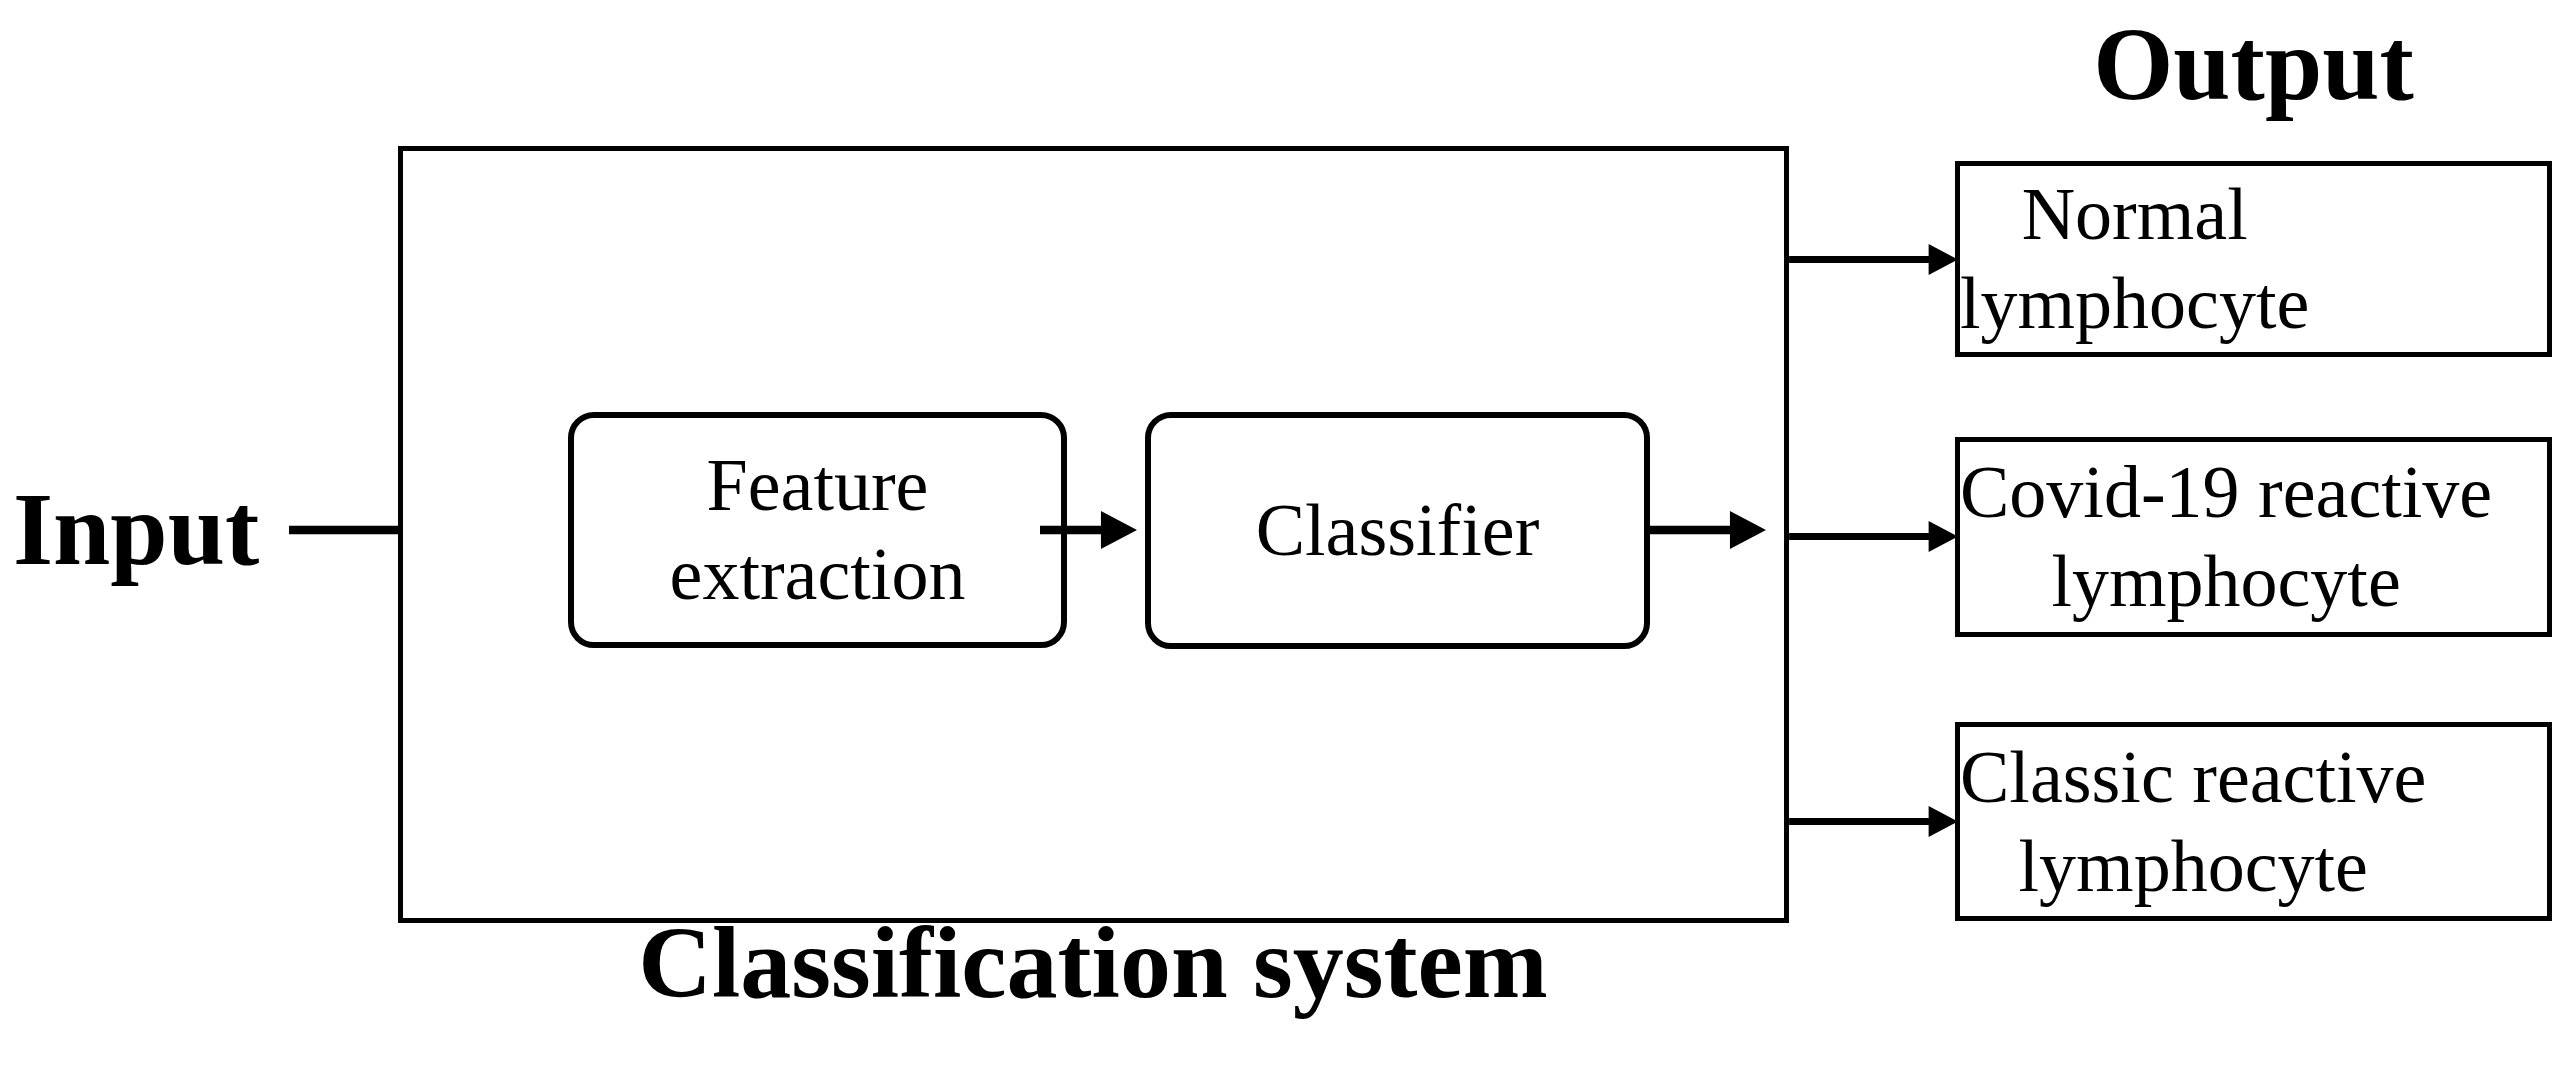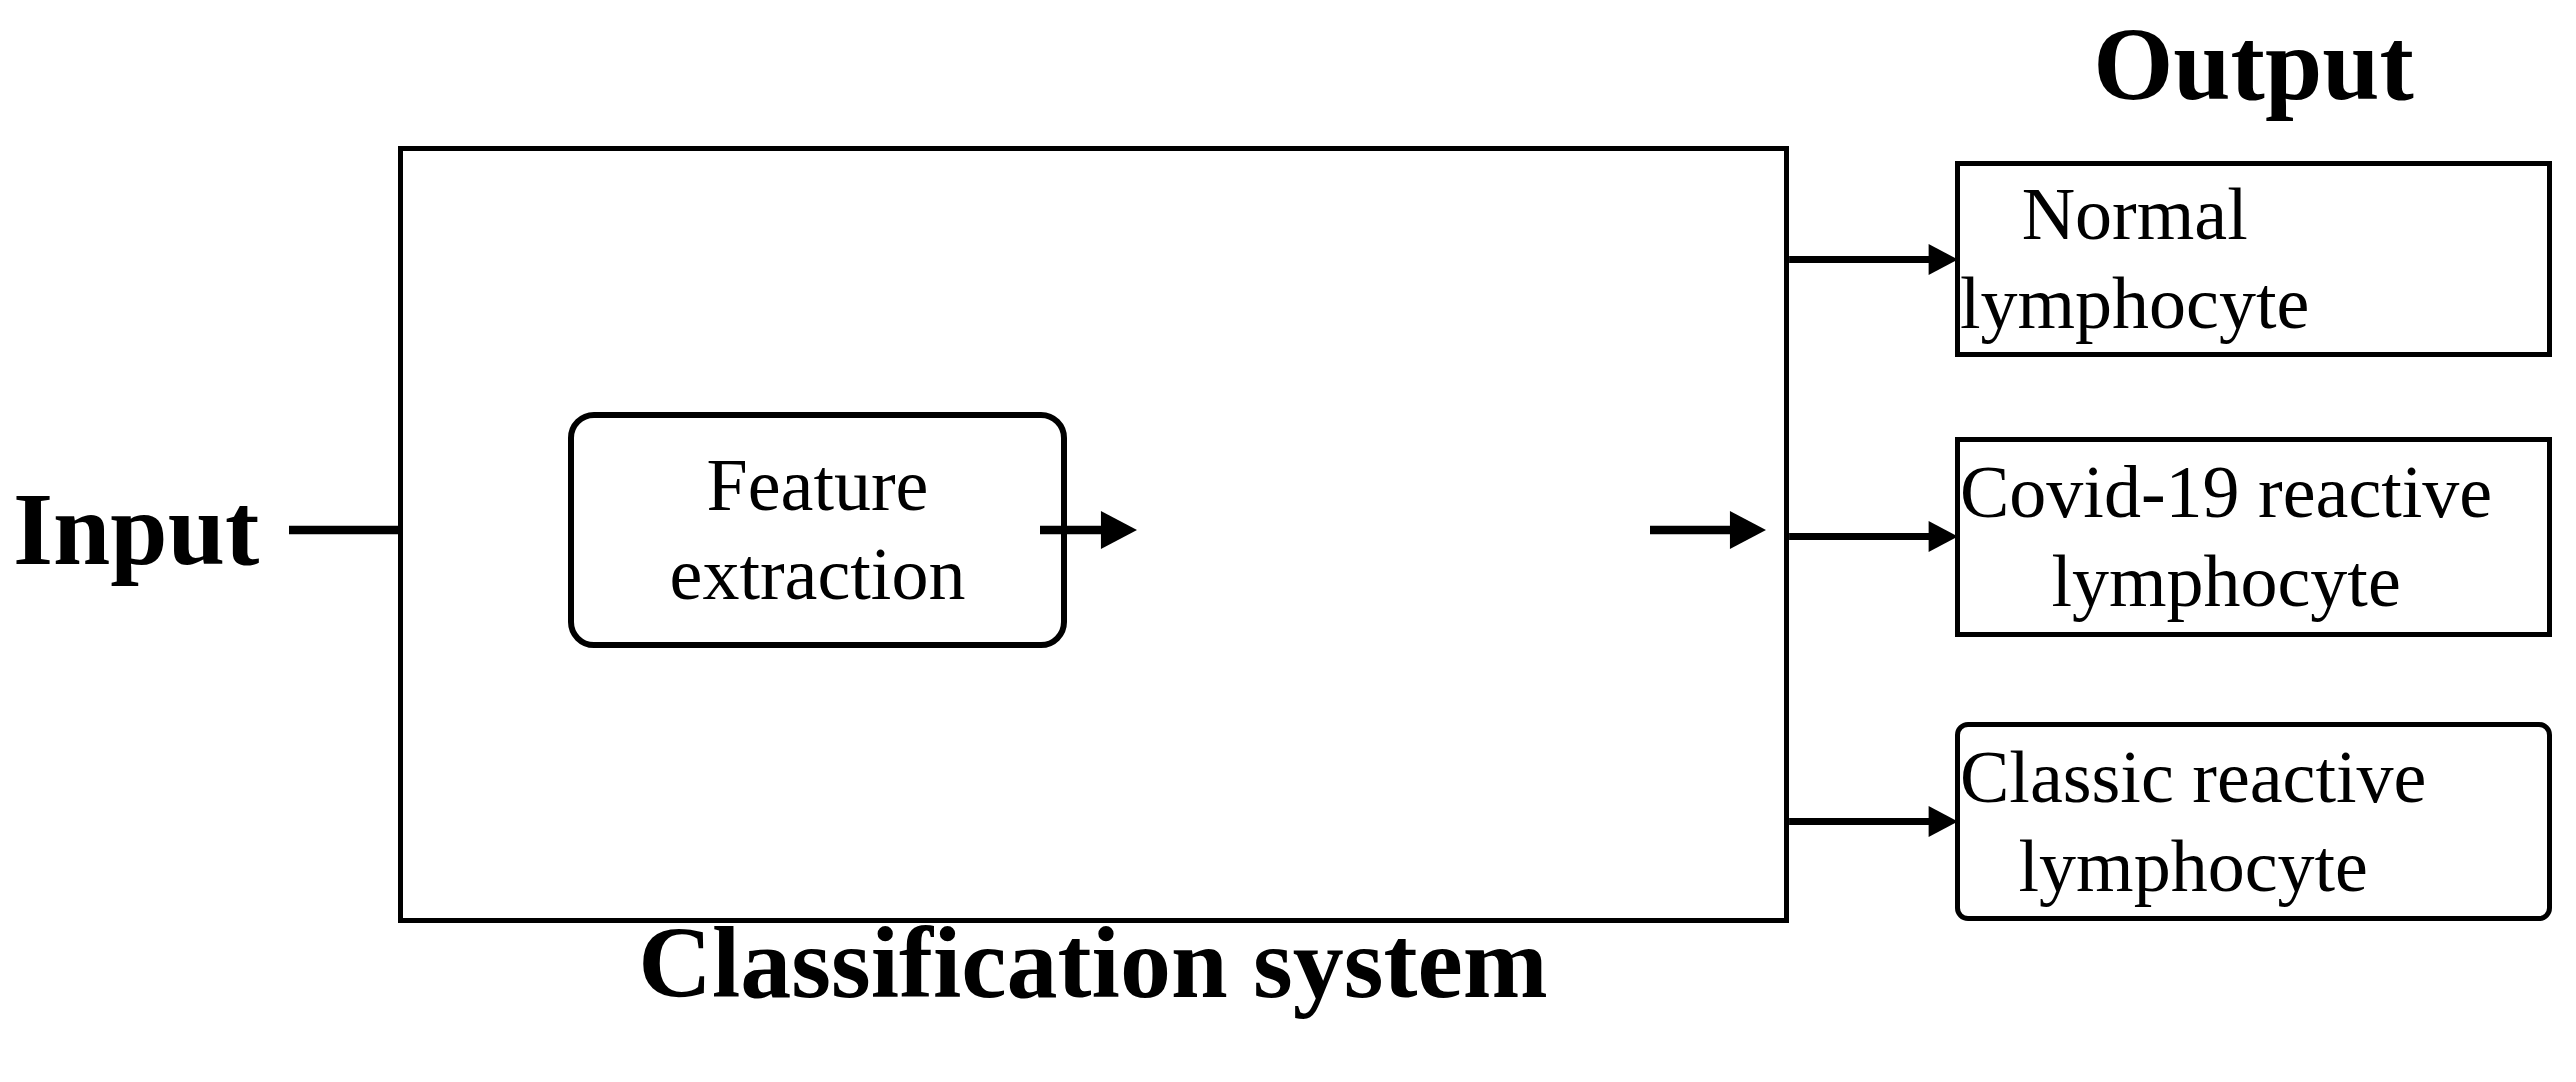--- a/index.html
+++ b/index.html
@@ -55,21 +55,21 @@
     border: 5.2px solid #000000;
     box-sizing: border-box;
     background: #ffffff;
     display: flex;
     align-items: center;
     justify-content: flex-start;
     text-align: center;
   }
   #output-box-1 { top: 161px; height: 196px; }
   #output-box-2 { top: 437px; height: 200px; }
-  #output-box-3 { top: 722px; height: 199px; border-radius: 13px; }
+  #output-box-3 { top: 722px; height: 199px; }
 
   .output-label {
     font-size: 74px;
     line-height: 1.2;
     white-space: pre-line;
     text-align: center;
   }
 
   
   .big-title {
@@ -110,20 +110,23 @@
   <div class="abs stage" id="feature-box">
     <span class="stage-label">Feature
 extraction</span>
   </div>
 
   <svg class="abs arrow" style="left:1040px; top:511px;" width="97" height="38" viewBox="0 0 113 44">
     <line x1="0" y1="22" x2="75" y2="22" stroke-width="10"></line>
     <polygon points="71,0 113,22 71,44"></polygon>
   </svg>
 
+  <div class="abs stage" id="classifier-box">
+    <span class="stage-label">Classifier</span>
+  </div>
 
   <svg class="abs arrow" style="left:1650px; top:511px;" width="116" height="38" viewBox="0 0 135 44">
     <line x1="0" y1="22" x2="97" y2="22" stroke-width="10"></line>
     <polygon points="93,0 135,22 93,44"></polygon>
   </svg>
 
   <div class="abs big-title" id="system-label">Classification system</div>
 
   <div class="abs big-title" id="output-title">Output</div>
 

